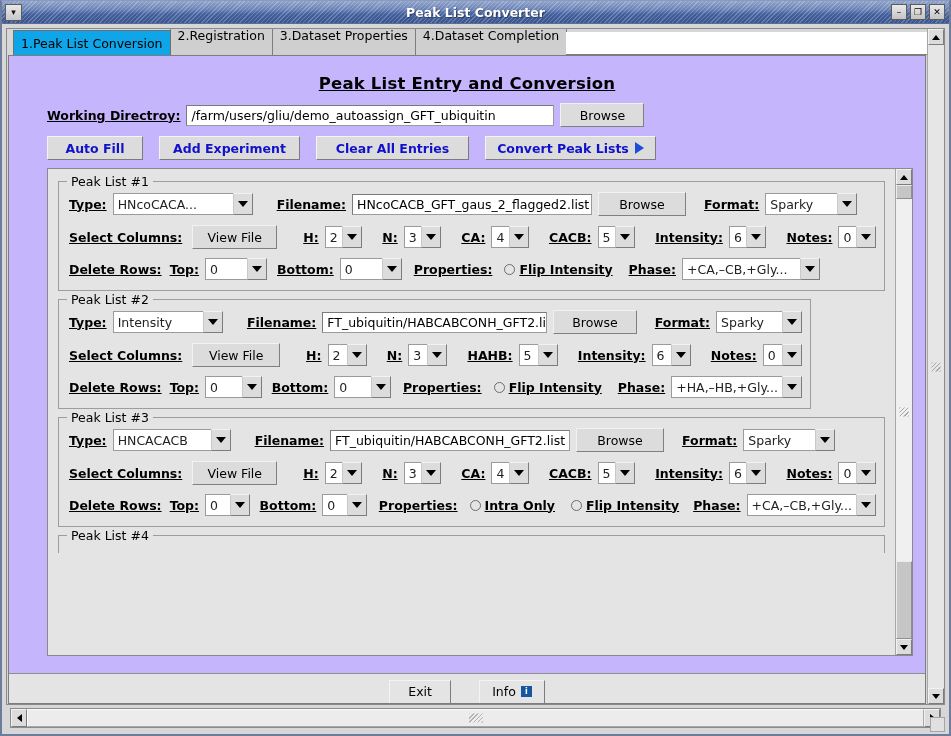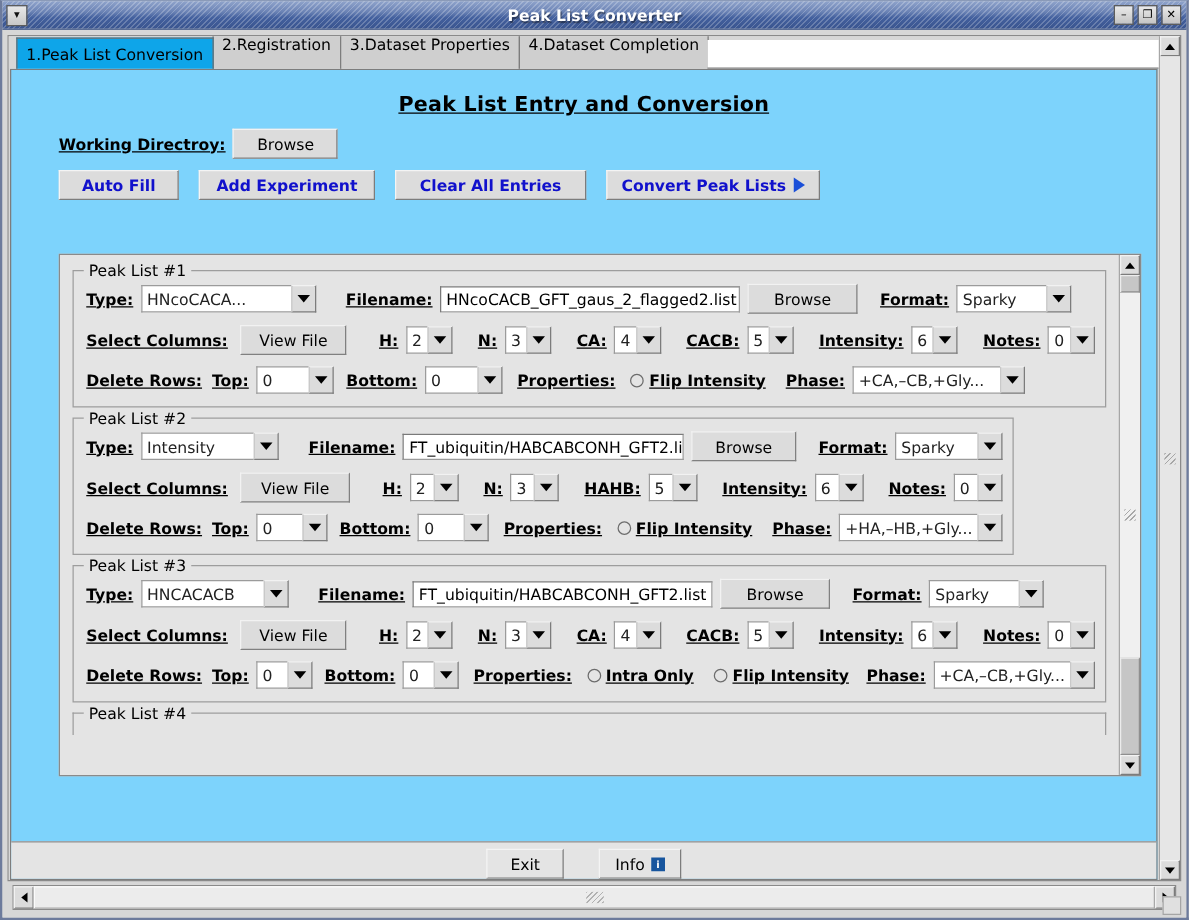--- a/index.html
+++ b/index.html
@@ -104,25 +104,24 @@
   .tab-filler {
     flex: 1 1 auto; height: 23px;
     background: #ffffff;
     border-bottom: 1px solid #7d7d7d;
   }
 
   
   .tabpanel {
     flex: 1 1 auto; min-height: 0;
     border: 1px solid #7d7d7d;
-    background: #7dd3fc;
+    background: #c4b5fd;
     margin: 0 1px 0 1px;
     display: flex; flex-direction: column;
     position: relative;
-    gap: 35px;
   }
 
   .page-head { padding: 12px 0 0 0; flex: 0 0 auto; }
   .page-title {
     text-align: center;
     font-size: 16.5px; font-weight: bold; color: #000;
     text-decoration: underline;
     letter-spacing: .2px;
     padding: 6px 0 10px 0;
   }
@@ -245,21 +244,21 @@
     border: 1px solid #6c6c6c; background: #e4e4e4;
     display: inline-block;
   }
 
   
   .bottombar {
     flex: 0 0 auto;
     border-top: 1px solid #8f8f8f;
     background: #e4e4e4;
     height: 30px;
-    display: flex; align-items: flex-end; justify-content: center;
+    display: flex; align-items: center; justify-content: center;
     gap: 28px;
     padding-top: 6px;
     overflow: hidden;
     margin-top: 17px;
   }
   .btn-bottom {
     background: #e4e4e4;
     border: 1px solid #9a9a9a;
     border-top-color: #f4f4f4; border-left-color: #f4f4f4;
     border-right-color: #7c7c7c; border-bottom-color: #7c7c7c;
@@ -382,20 +381,21 @@
           <div class="tab-filler"></div>
         </div>
 
         <div class="tabpanel">
 
           <div class="page-head">
             <div class="page-title">Peak List Entry and Conversion</div>
 
             <div class="dirrow">
               <span class="lbl">Working Directroy:</span>
+              <div class="textfield" style="width:368px;">/farm/users/gliu/demo_autoassign_GFT_ubiquitin</div>
               <div class="btn" style="width:84px;height:24px;">Browse</div>
             </div>
 
             <div class="actionrow">
               <div class="btn-action" style="width:96px;">
                 <span>Auto Fill</span>
               </div>
               <div class="btn-action" style="width:141px;">
                 <span>Add Experiment</span>
               </div>

